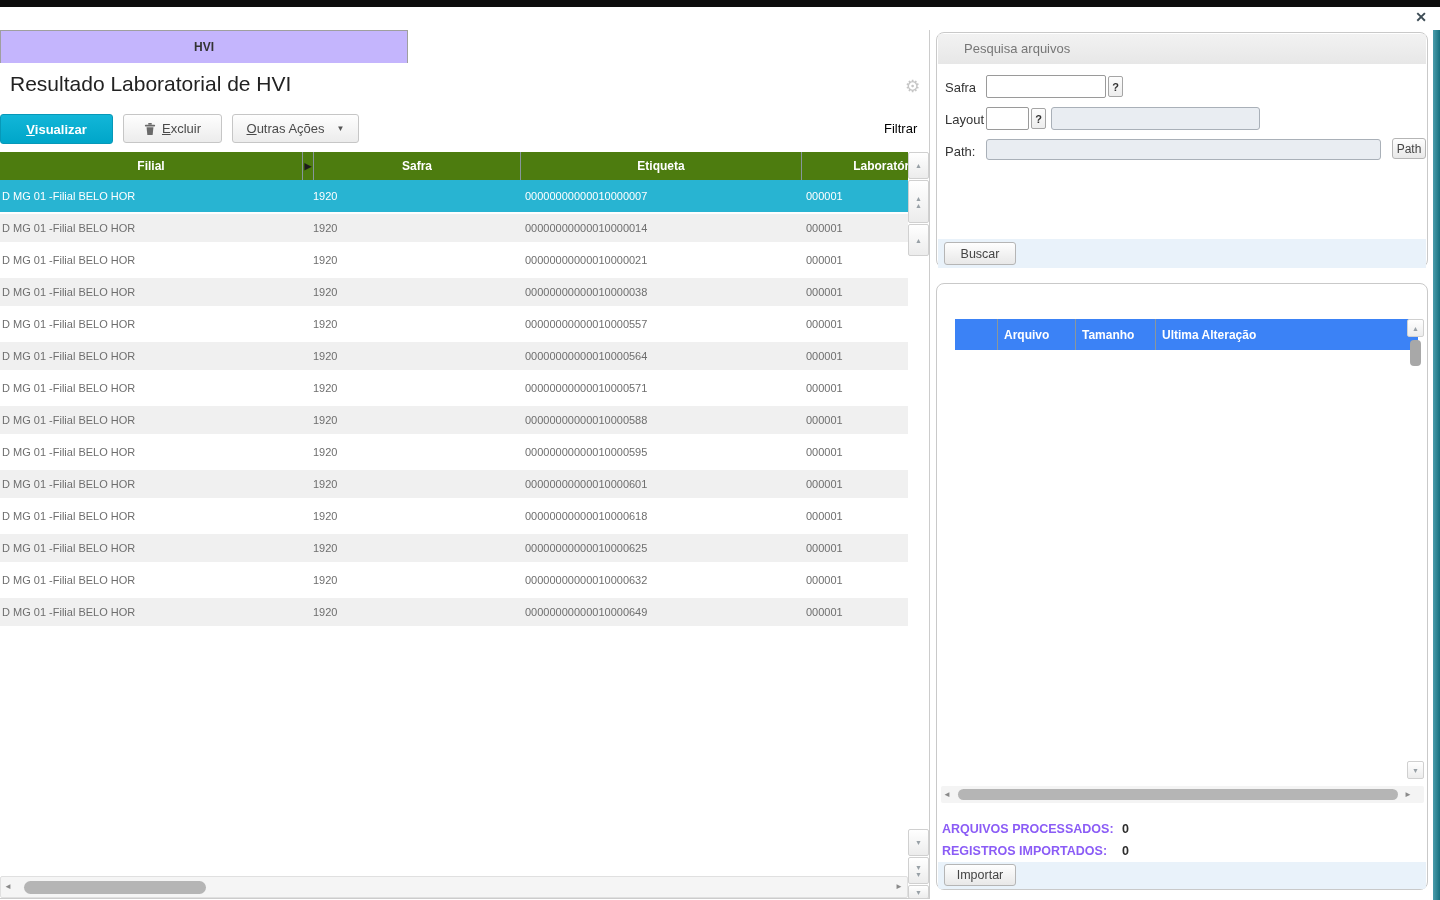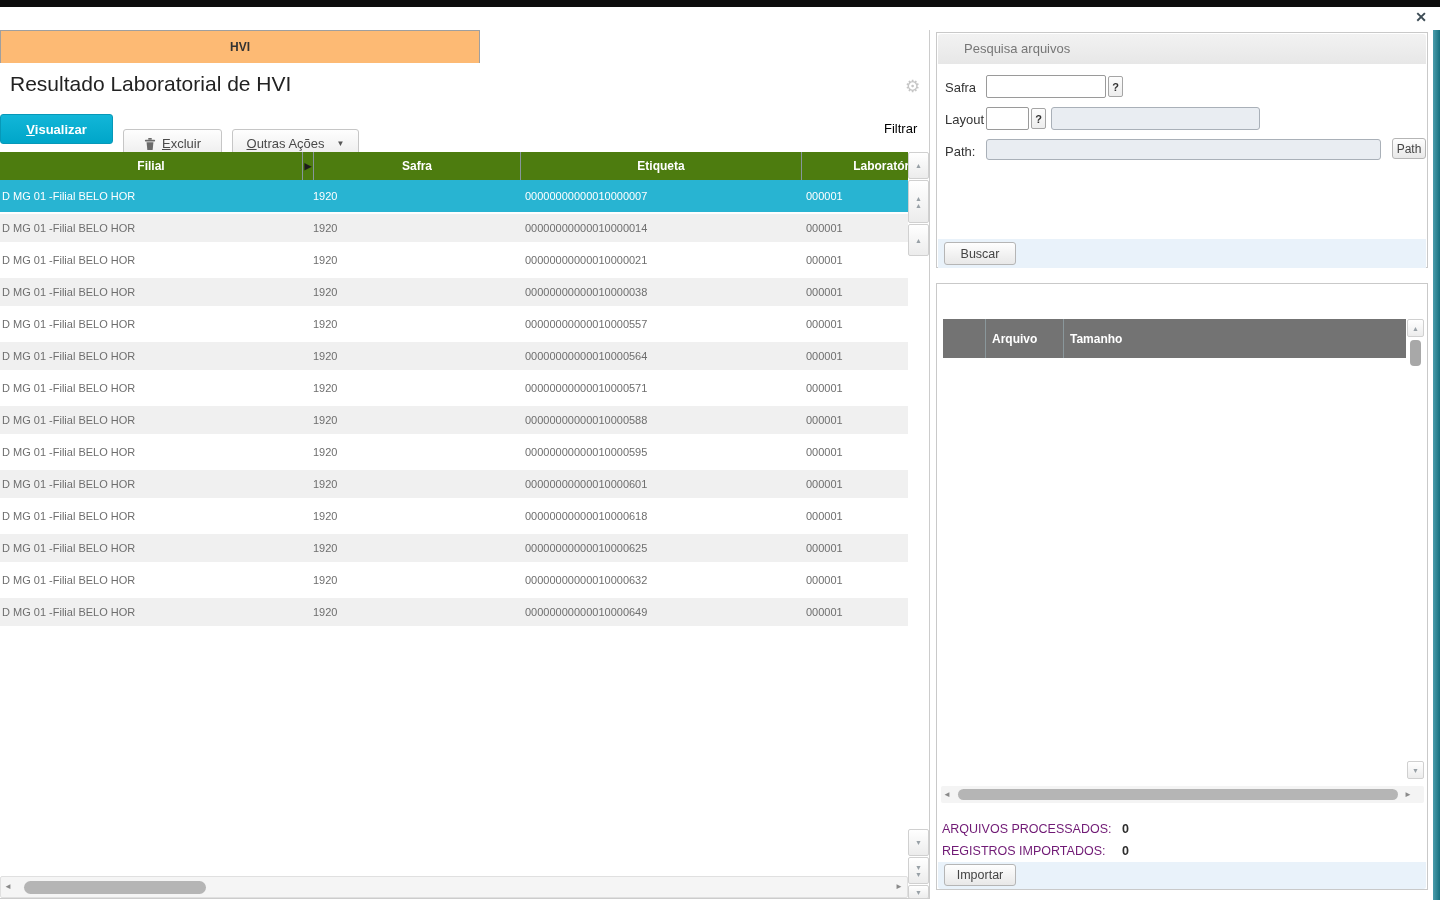--- a/index.html
+++ b/index.html
@@ -8,38 +8,38 @@
 
   
   .topbar { position:absolute; left:0; top:0; width:1440px; height:7px; background:#0d0d0d; }
   .close-btn { position:absolute; left:1408px; top:6px; width:26px; height:22px; text-align:center;
                font-size:14px; font-weight:bold; color:#3d4c55; line-height:22px; cursor:pointer; }
   .teal-edge { position:absolute; right:0; top:30px; width:7px; height:870px;
                background:linear-gradient(to right,#4a9dac,#17707f); }
 
   
   .tab { position:absolute; display:flex; align-items:center; justify-content:center; font-size:12px; color:#333; }
-  .tab-active { left:0; top:30px; width:480px; height:33px; background:#fdba74;
+  .tab-active { left:0; top:30px; width:408px; height:33px; background:#c4b5fd;
                 border:1px solid #9f9f9f; border-bottom:none; font-weight:bold; }
   .tab-inactive { left:466px; top:37px; width:464px; height:28px;
                   background:linear-gradient(#ffffff,#f0f0f0); border:1px solid #c6c6c6; }
 
   
   .lw-right-border { position:absolute; left:929px; top:30px; width:1px; height:869px; background:#cccccc; }
   .lw-bottom-border{ position:absolute; left:0; top:898px; width:930px; height:1px; background:#cccccc; }
 
   .page-title { position:absolute; left:10px; top:72px; font-size:21px; color:#222; }
   .gear { position:absolute; left:905px; top:76px; font-size:17px; color:#c6c6c6; cursor:pointer; }
 
   
   .btn { position:absolute; display:flex; align-items:center; justify-content:center;
          font-size:13px; border-radius:3px; cursor:pointer; }
   .btn-primary { left:0; top:114px; width:113px; height:30px; color:#fff; font-weight:bold;
                  background:linear-gradient(#12b6d8,#00a6c9); border:1px solid #0798b8; }
-  .btn-plain  { background:linear-gradient(#fefefe,#ececec); border:1px solid #c6c6c6; color:#4a4a4a;margin-top:15px; }
+  .btn-plain  { background:linear-gradient(#fefefe,#ececec); border:1px solid #c6c6c6; color:#4a4a4a; }
   .btn-excluir { left:123px; top:114px; width:99px; height:29px; gap:6px; }
   .btn-outras  { left:232px; top:114px; width:127px; height:29px; gap:12px; }
   .dd-arrow { font-size:8px; color:#555; }
   .filtrar { position:absolute; left:884px; top:121px; font-size:13px; color:#000000; cursor:pointer; }
 
   
   .thead { position:absolute; left:0; top:152px; width:908px; height:28px; background:#4d7c0f;
            display:flex; overflow:hidden; }
   .th { color:#fff; font-size:12px; font-weight:bold; display:flex; align-items:center;
         justify-content:center; border-left:1px solid #87969b; height:100%; flex:none; }
@@ -61,45 +61,45 @@
 
   
   .sb-btn { position:absolute; background:linear-gradient(#ffffff,#ececec); border:1px solid #d0d0d0;
             border-radius:2px; color:#98a0a6; display:flex; flex-direction:column; align-items:center;
             justify-content:center; font-size:7px; line-height:7px; cursor:pointer; }
   .hs-track { position:absolute; background:#f5f5f5; border:1px solid #e0e0e0; border-radius:2px; }
   .hs-thumb { position:absolute; background:#b5b5b5; border-radius:7px; cursor:pointer; }
   .hs-arrow { position:absolute; font-size:8px; color:#8a8a8a; cursor:pointer; }
 
   
-  .panel { position:absolute; left:936px; width:492px; background:#fff; border:1px solid #c9c9c9; border-radius:0; }
+  .panel { position:absolute; left:936px; width:492px; background:#fff; border:1px solid #c9c9c9; border-radius:8px; }
   .panel-pesquisa { top:32px; height:236px; }
   .panel-importacao { top:283px; height:607px; }
   .panel-header { position:absolute; left:1px; top:1px; right:1px; height:30px;
                   background:linear-gradient(#f2f2f2,#e7e7e7); border-radius:3px 3px 0 0;
                   font-size:13px; color:#767676; line-height:30px; padding-left:26px; }
   .flabel { position:absolute; font-size:13px; color:#333; }
   .tinput { position:absolute; border:1px solid #9a9a9a; border-radius:2px; background:#fff;
             font-size:12px; padding:0 3px; font-family:"Liberation Sans",sans-serif; }
   .tinput.dis { background:#e9edf2; border:1px solid #a9b0b8; border-radius:3px; }
   .qbtn { position:absolute; width:15px; height:21px; background:linear-gradient(#fdfdfd,#ededed);
           border:1px solid #a5a5a5; border-radius:2px; font-size:11px; font-weight:bold; color:#333;
           display:flex; align-items:center; justify-content:center; cursor:pointer; }
   .strip { position:absolute; left:1px; right:1px; background:#e9f2fa; }
   .sbtn { position:absolute; height:23px; background:linear-gradient(#fefefe,#e8e8e8);
           border:1px solid #b5b5b5; border-radius:3px; font-size:12.5px; color:#444;
           display:flex; align-items:center; justify-content:center; cursor:pointer; }
 
   
-  .ithead { position:absolute; left:6px; top:35px; width:463px; height:39px; background:#737373; display:flex; }
+  .ithead { position:absolute; left:18px; top:35px; width:463px; height:31px; background:#3b82f6; display:flex; }
   .ith { color:#fff; font-size:12px; font-weight:bold; display:flex; align-items:center;
          padding-left:6px; border-left:1px solid #8a979b; height:100%; flex:none; overflow:hidden; }
   .ith:first-child { border-left:none; }
 
-  .stat-label { position:absolute; font-size:12.5px; font-weight:normal; color:#701a75; }
+  .stat-label { position:absolute; font-size:12.5px; font-weight:bold; color:#8b5cf6; }
   .stat-value { position:absolute; font-size:12.5px; font-weight:bold; color:#2e2e2e; }
 </style>
 </head>
 <body>
 
 <div id="screen">
 
   <div class="topbar"></div>
   <div class="close-btn">✕</div>
   <div class="teal-edge"></div>
@@ -284,20 +284,21 @@
     <div class="strip" style="top:206px; height:29px;"></div>
     <div class="sbtn" style="left:7px; top:209px; width:72px;">Buscar</div>
   </div>
 
   <div class="panel panel-importacao">
 
     <div class="ithead">
       <div class="ith" style="width:42px;"></div>
       <div class="ith" style="width:78px;">Arquivo</div>
       <div class="ith" style="width:80px;">Tamanho</div>
+      <div class="ith" style="width:263px;">Ultima Alteração</div>
     </div>
 
     <div class="sb-btn" style="left:470px; top:35px; width:17px; height:18px;">
         <span>▲</span>
       </div>
     <div class="hs-thumb" style="left:473px; top:56px; width:11px; height:26px; border-radius:4px; background:#a8a8a8;"></div>
     <div class="sb-btn" style="left:470px; top:477px; width:17px; height:18px;">
         <span>▼</span>
       </div>
 

